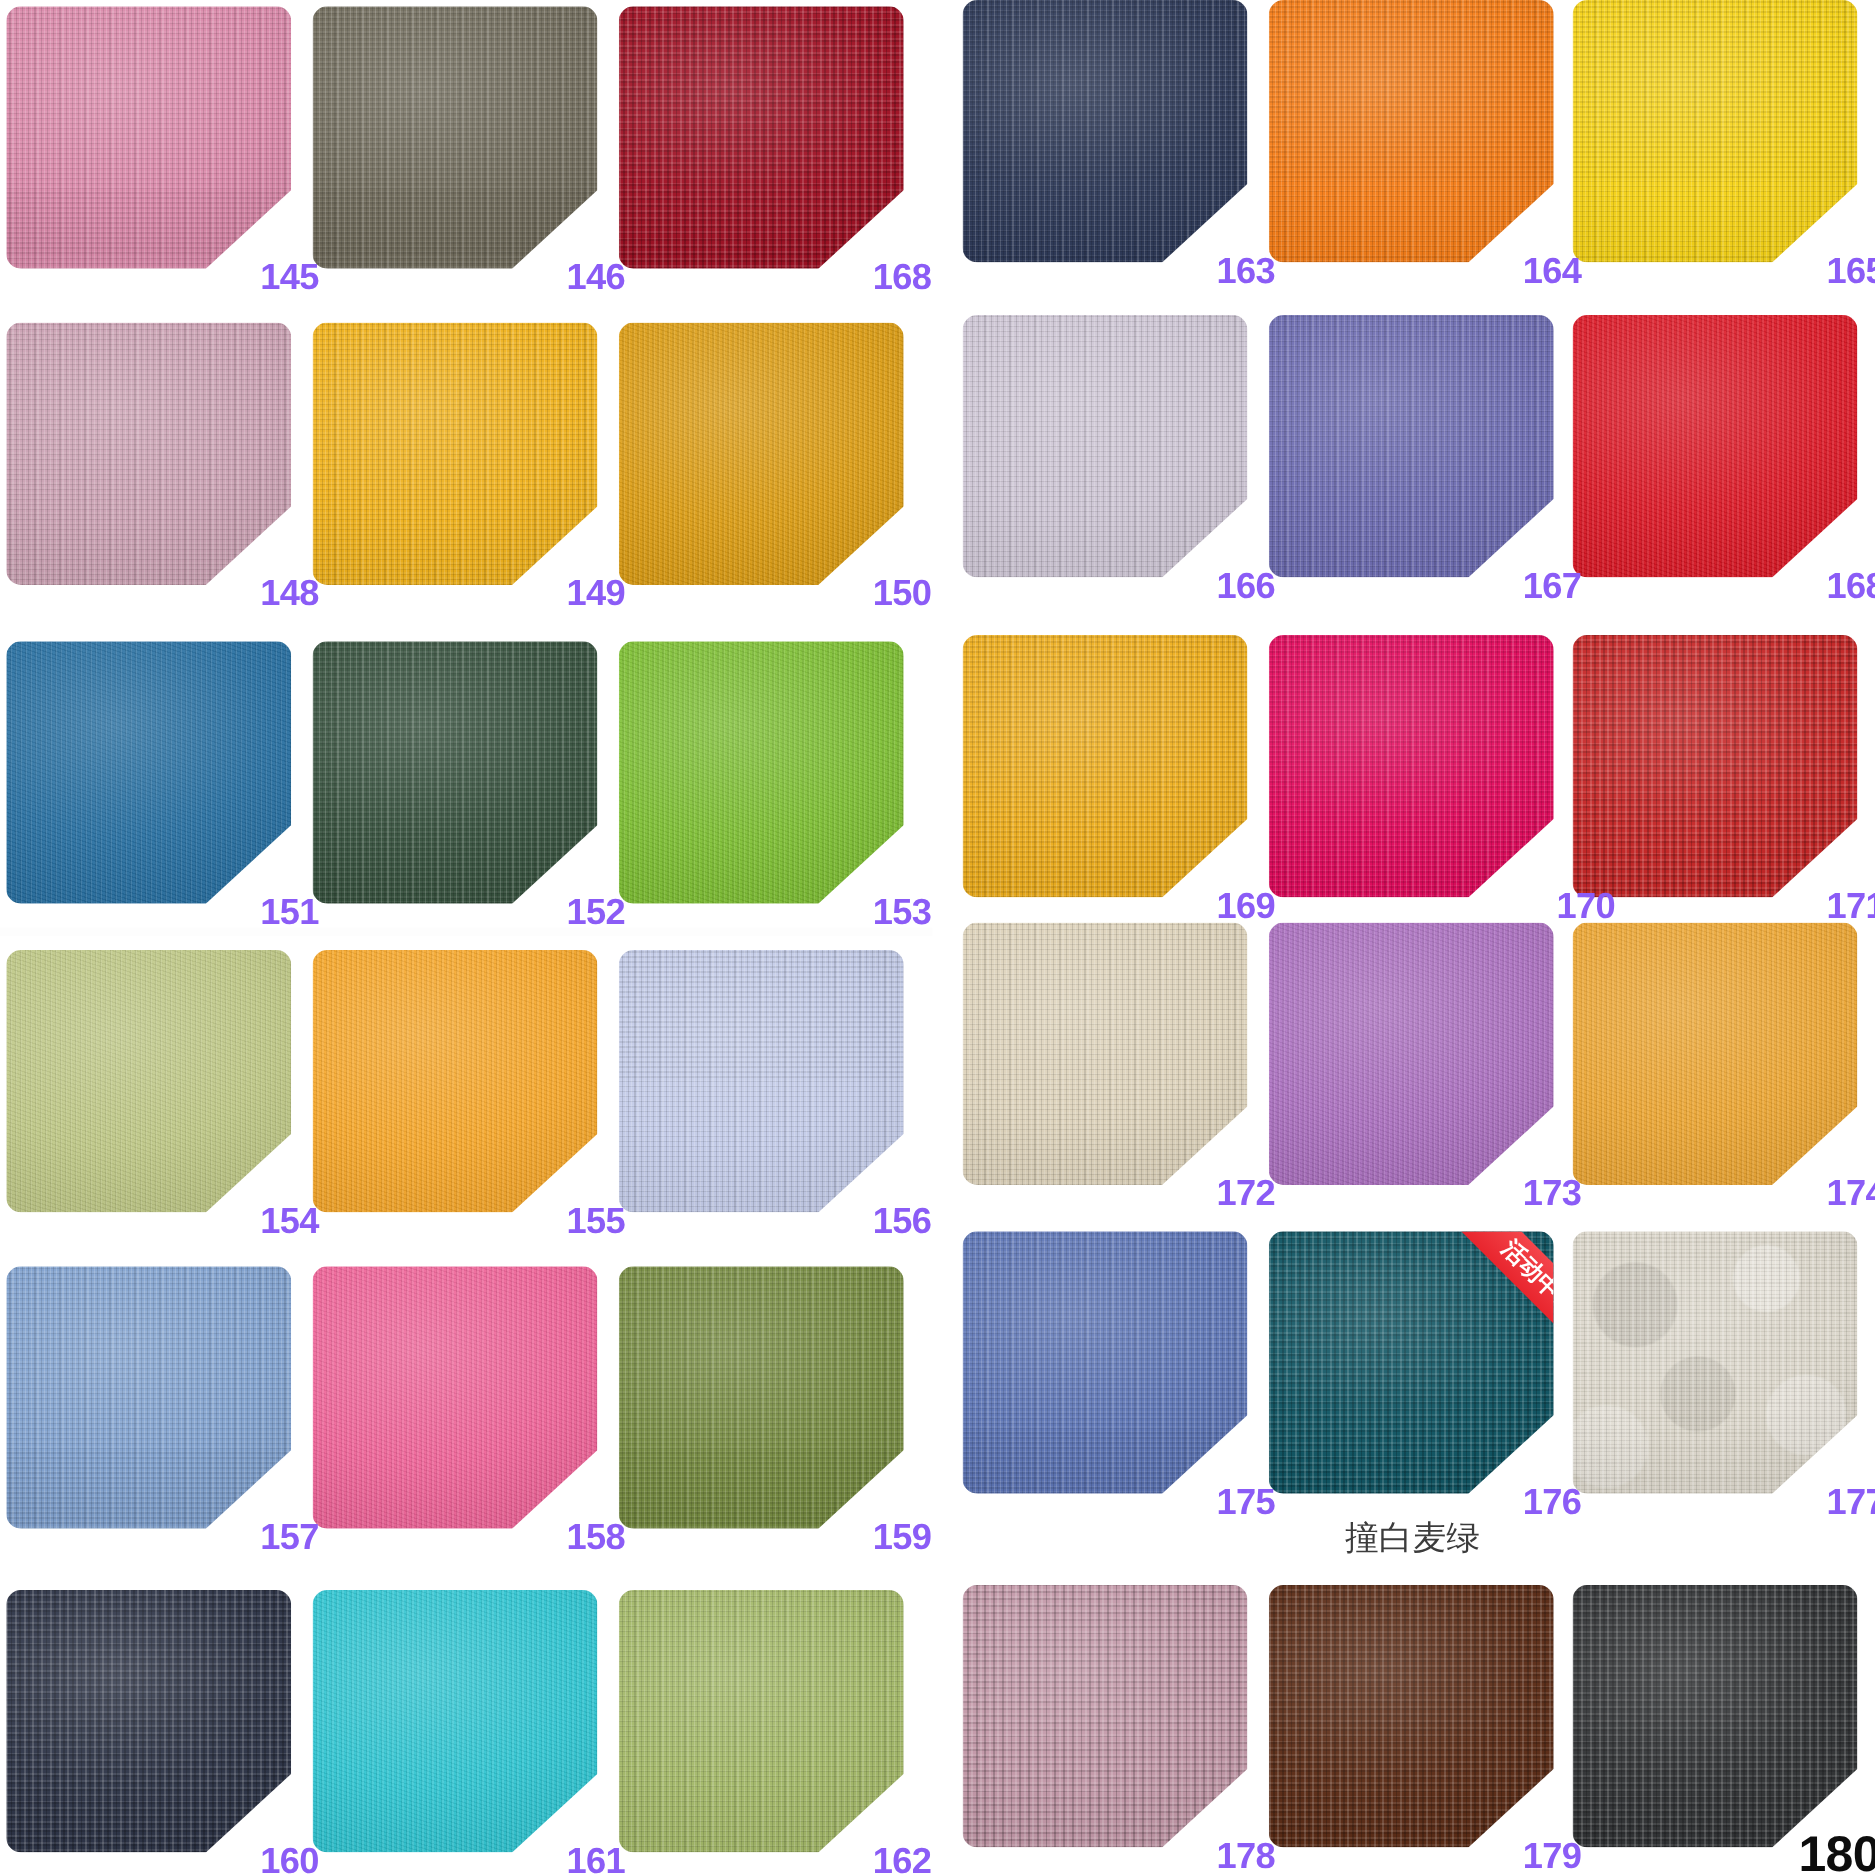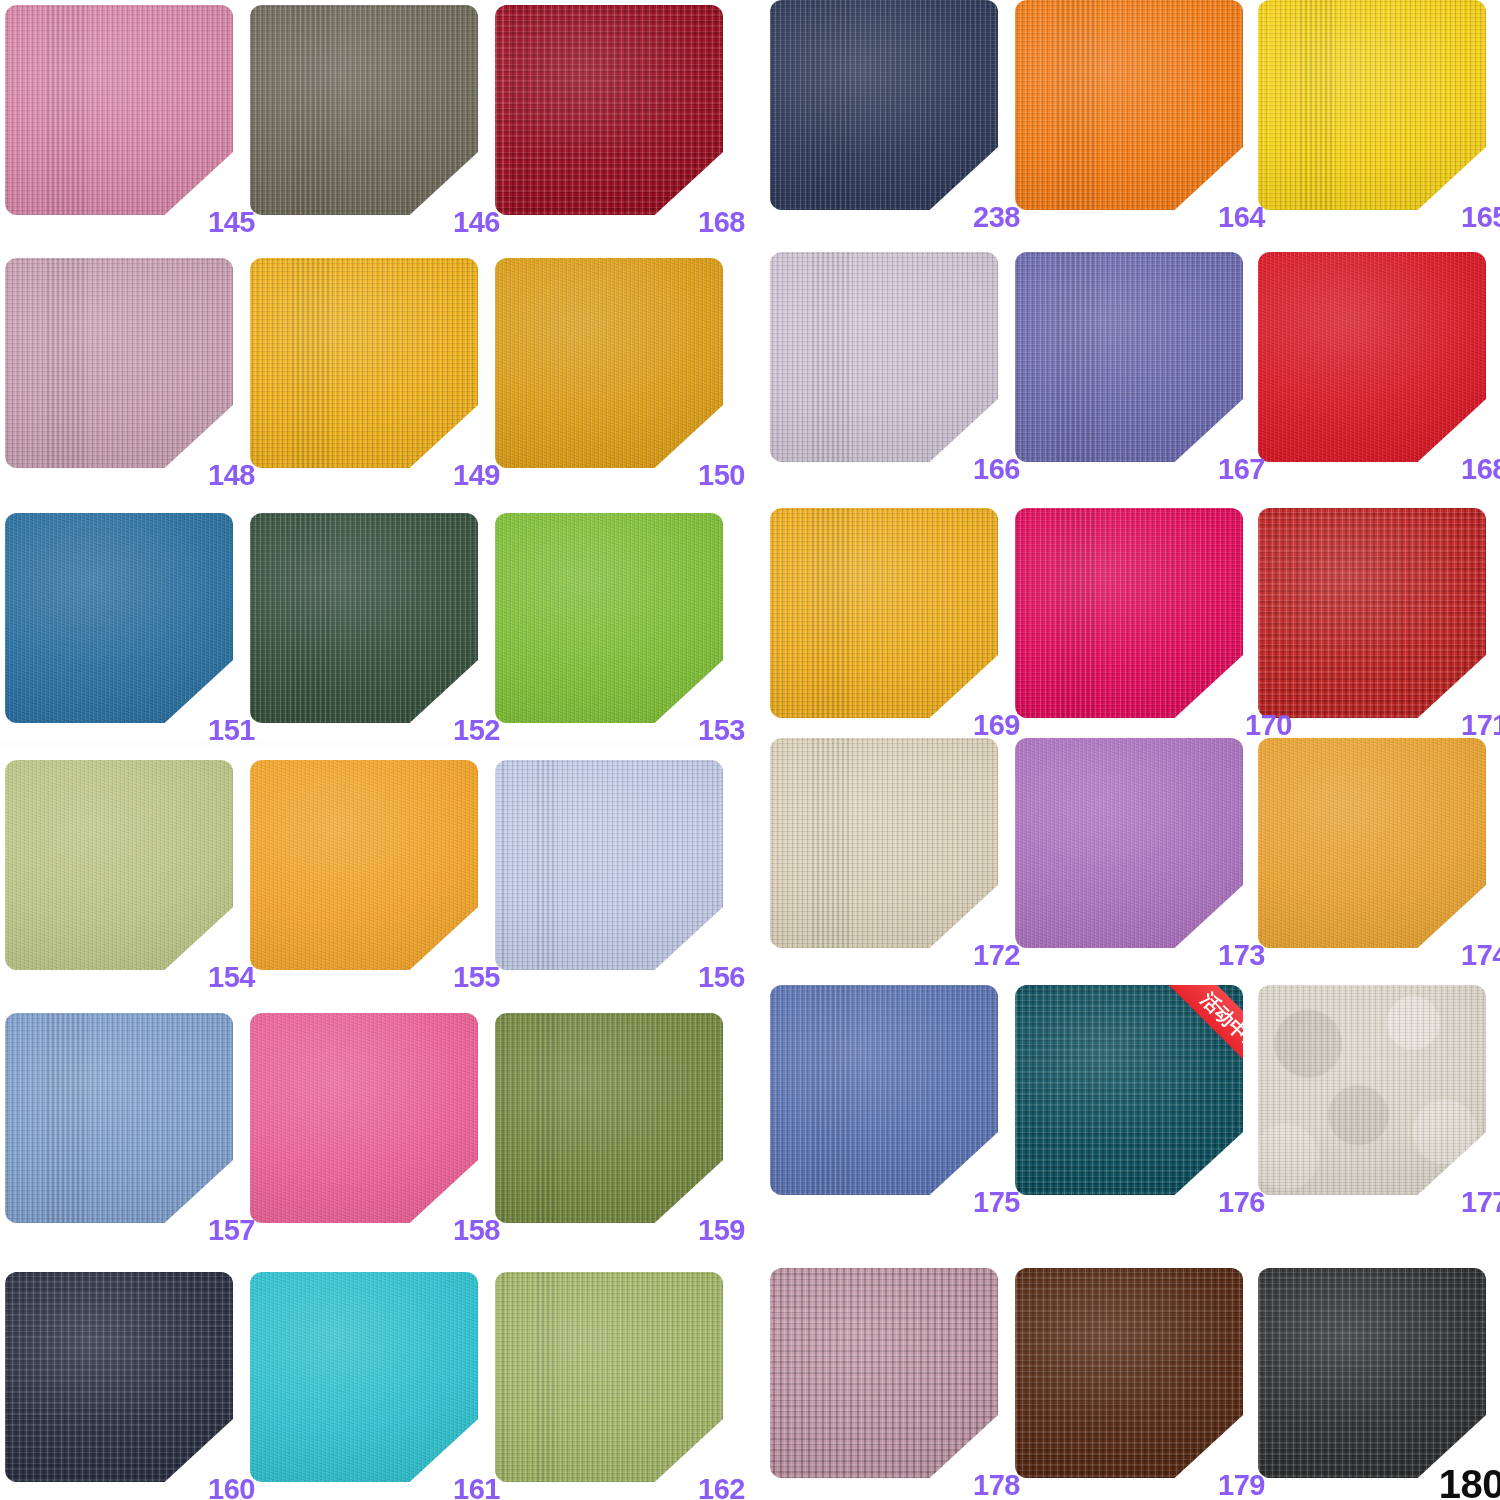--- a/index.html
+++ b/index.html
@@ -325,21 +325,21 @@
       <div class="swatch" style="left: 250px; top: 1272px;">
         <div class="chip smooth" style="background: rgb(40, 194, 207);"></div>
         <div class="chip-number">161</div>
       </div>
       <div class="swatch" style="left: 495px; top: 1272px;">
         <div class="chip" style="background: rgb(162, 183, 103);"></div>
         <div class="chip-number">162</div>
       </div>
       <div class="swatch" style="left: 770px; top: 0px;">
         <div class="chip" style="background: rgb(44, 56, 87);"></div>
-        <div class="chip-number">238</div>
+        <div class="chip-number">163</div>
       </div>
       <div class="swatch" style="left: 1015px; top: 0px;">
         <div class="chip" style="background: rgb(245, 124, 22);"></div>
         <div class="chip-number">164</div>
       </div>
       <div class="swatch" style="left: 1258px; top: 0px;">
         <div class="chip" style="background: rgb(245, 210, 21);"></div>
         <div class="chip-number">165</div>
       </div>
       <div class="swatch" style="left: 770px; top: 252px;">
@@ -382,20 +382,21 @@
         <div class="chip" style="background: rgb(91, 115, 180);"></div>
         <div class="chip-number">175</div>
       </div>
       <div class="swatch" style="left: 1015px; top: 985px;">
         <div class="chip chunky" style="background: rgb(13, 83, 97);">
           <div class="promo-ribbon">
             <span>活动中...</span>
           </div>
         </div>
         <div class="chip-number">176</div>
+        <div class="chip-caption" style="left: -120px;">撞白麦绿</div>
       </div>
       <div class="swatch" style="left: 1258px; top: 985px;">
         <div class="chip heather" style="background: rgb(216, 211, 198);"></div>
         <div class="chip-number">177</div>
       </div>
       <div class="swatch" style="left: 770px; top: 1268px; text-decoration: underline;">
         <div class="chip chunky" style="background: rgb(193, 150, 166);"></div>
         <div class="chip-number">178</div>
       </div>
       <div class="swatch" style="left: 1015px; top: 1268px;">

